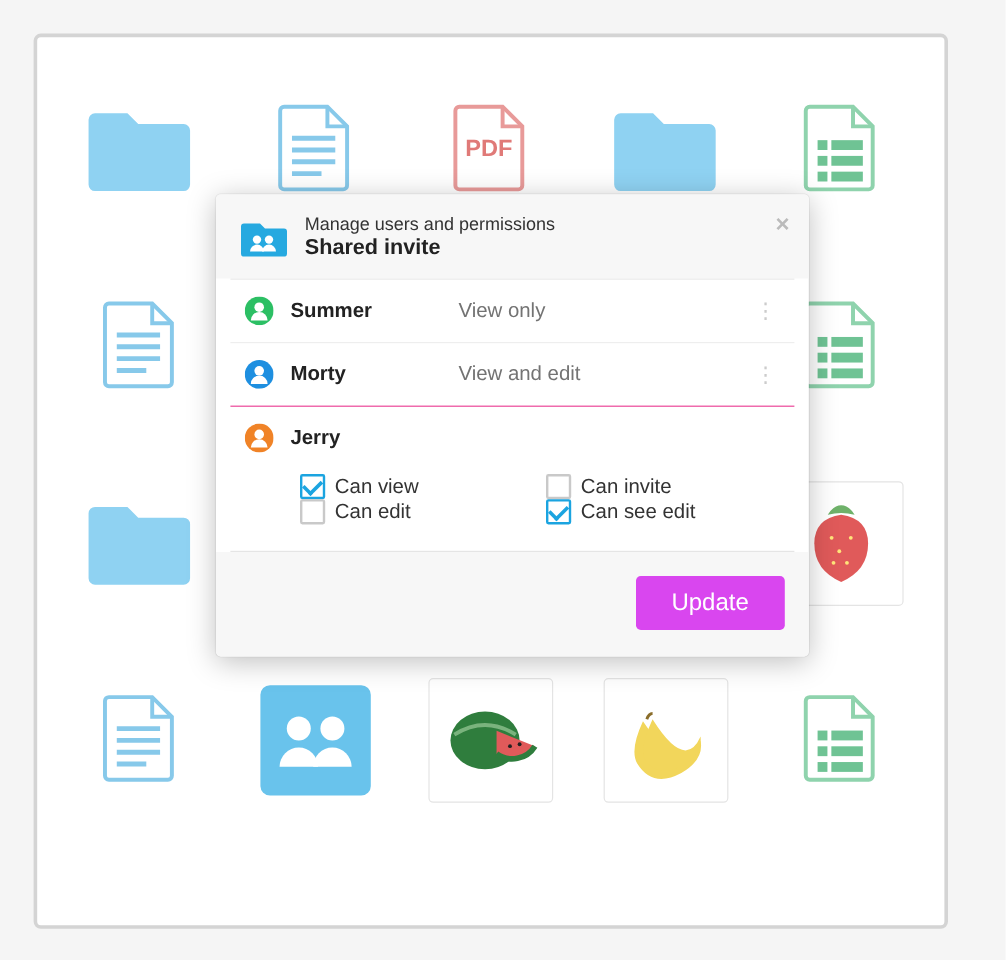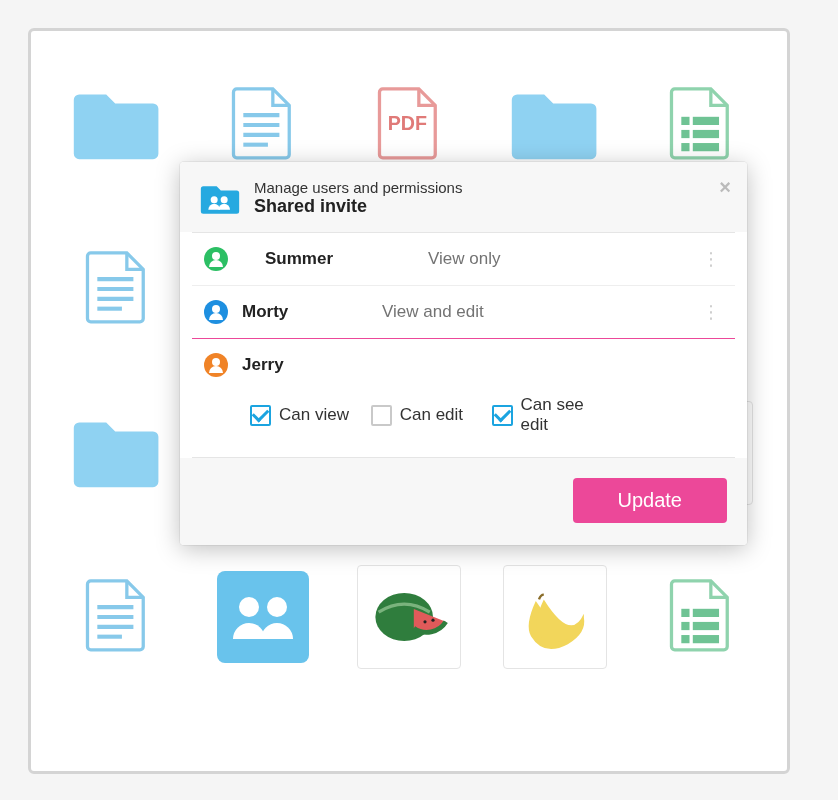--- a/index.html
+++ b/index.html
@@ -28,21 +28,21 @@
     align-items: center;
   }
   .file-icon {
     width: 108px; height: 108px;
     display:flex; align-items:center; justify-content:center;
   }
   
   .modal {
     position: absolute;
     left: 180px; top: 162px;
-    width: 567px;
+    width: 494px;
     background: #fff;
     border-radius: 4px;
     box-shadow: 0 4px 24px rgba(0,0,0,0.25), 0 0 0 1px rgba(0,0,0,0.05);
     z-index: 10;
   }
   .modal-header {
     display:flex; align-items:center;
     padding: 16px 20px 14px 20px;
     position: relative;
     background:#f7f7f7;
@@ -56,38 +56,38 @@
     background:#fff;
     border-top:1px solid #e5e5e5;
     border-bottom:1px solid #e5e5e5;
     margin:0 12px;
   }
   .user-row {
     display:flex; align-items:center;
     padding: 14px 12px;
     border-top:1px solid #eee;
   }
-  .user-row:first-child { border-top:none;gap:23px; }
+  .user-row:first-child { border-top:none; }
   .avatar {
     width:24px; height:24px; border-radius:50%;
     display:flex; align-items:center; justify-content:center;
     margin-right:14px; flex-shrink:0;
   }
   .avatar svg { width:24px; height:24px; }
   .user-name { font-weight:700; font-size:17px; color:#222; width:140px; }
   .user-perm { font-size:17px; color:#737373; flex:1; }
   .row-menu { color:#ccc; font-size:18px; padding:0 4px; cursor:pointer; letter-spacing:-1px; }
   .expanded-section {
     border-top:1px solid #ec4899;
     padding: 14px 12px 12px 12px;
   }
   .exp-header { display:flex; align-items:center; }
   .perm-options {
     display:grid;
-    grid-template-columns: 1fr 1fr 1fr 1fr;
+    grid-template-columns: 1fr 1fr;
     gap: 0 20px;
     padding: 18px 10px 10px 46px;
   }
   .perm-opt { display:flex; align-items:center; font-size:17px; color:#333; cursor:pointer; }
   .cbox {
     width:21px; height:21px; border:2px solid #c9c9c9; border-radius:2px;
     margin-right:8px; display:flex; align-items:center; justify-content:center;
     flex-shrink:0;
   }
   .cbox.checked { border-color:#1ba4e0; }
@@ -96,24 +96,24 @@
     border-left:3px solid #1ba4e0; border-bottom:3px solid #1ba4e0;
     transform: rotate(-45deg) translate(1px,-1px);
   }
   .modal-footer {
     padding: 20px 20px 22px 20px;
     display:flex; justify-content:flex-end;
     background:#f7f7f7;
     border-radius:0 0 4px 4px;
   }
   .update-btn {
-    background:#ec4899; color:#fff;
+    background:#d946ef; color:#fff;
     font-size:20px; font-weight:500;
     border:none; border-radius:4px;
-    padding: 11px 45px; cursor:pointer;
+    padding: 11px 30px; cursor:pointer;
   }
   .thumb-box {
     width:104px; height:104px; border:1px solid #e4e4e4; border-radius:4px;
     display:flex; align-items:center; justify-content:center; background:#fff;
   }
 </style>
 </head>
 <body>
 
 <svg width="0" height="0" style="position:absolute">
@@ -316,20 +316,24 @@
           </span>
         <span class="user-name">Jerry</span>
       </div>
       <div class="perm-options">
         <label class="perm-opt">
           <span class="cbox checked"></span>
           <span>Can view</span>
         </label>
         <label class="perm-opt">
           <span class="cbox"></span>
+          <span>Can invite</span>
+        </label>
+        <label class="perm-opt">
+          <span class="cbox"></span>
           <span>Can edit</span>
         </label>
         <label class="perm-opt">
           <span class="cbox checked"></span>
           <span>Can see edit</span>
         </label>
       </div>
     </div>
   </div>
 

